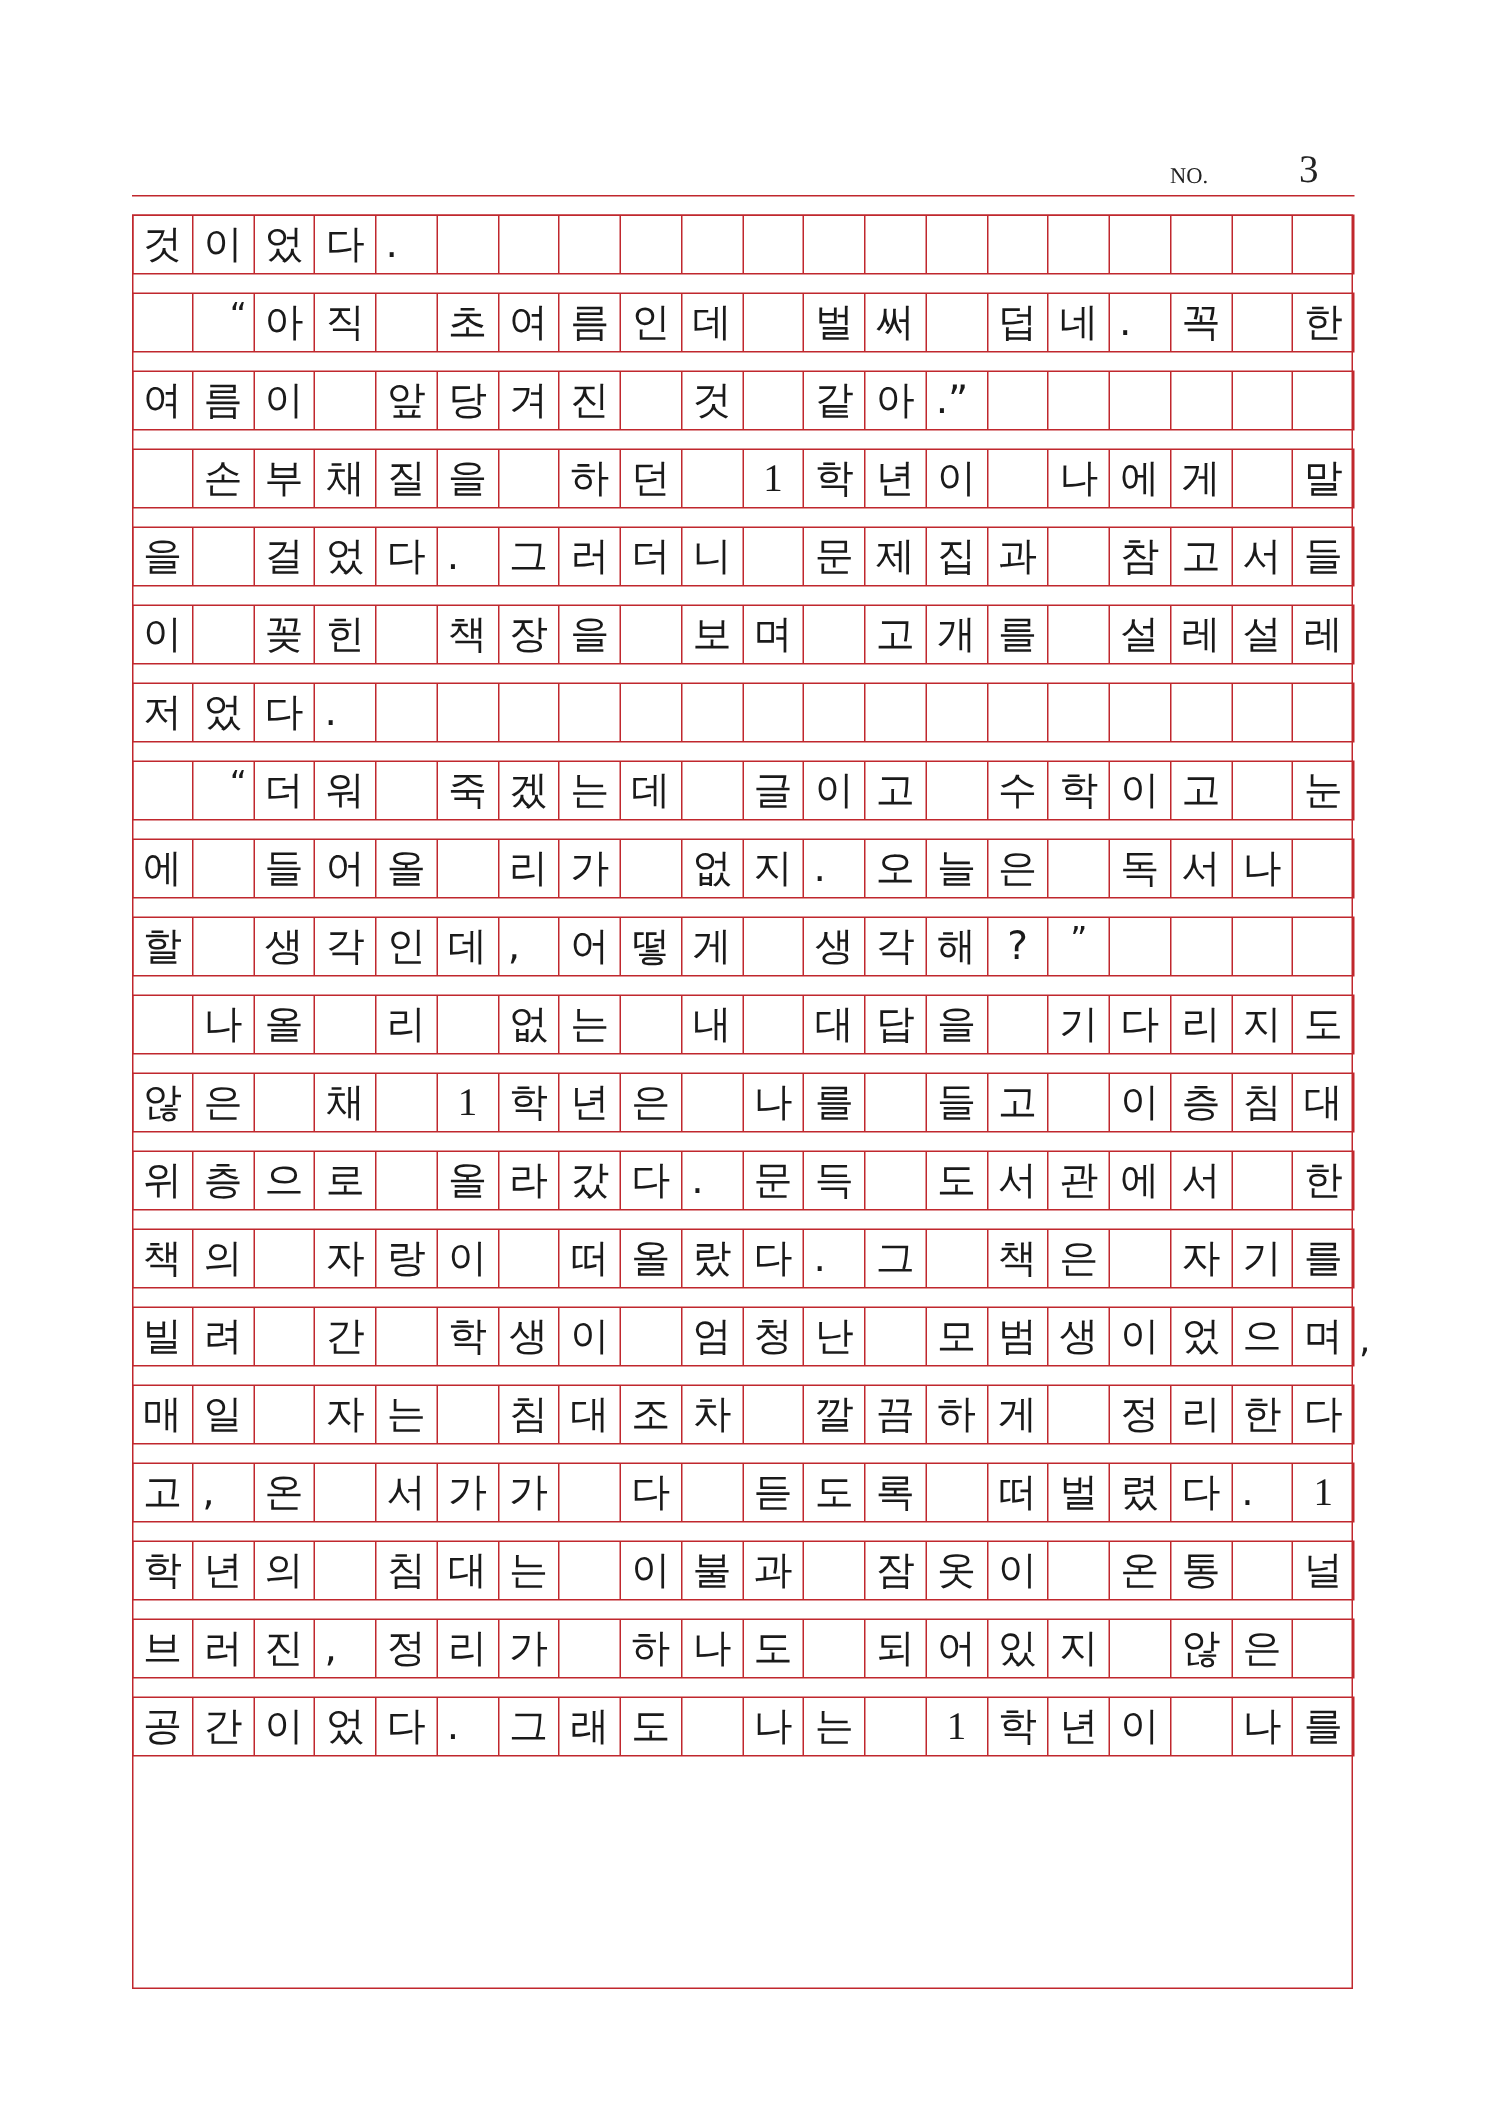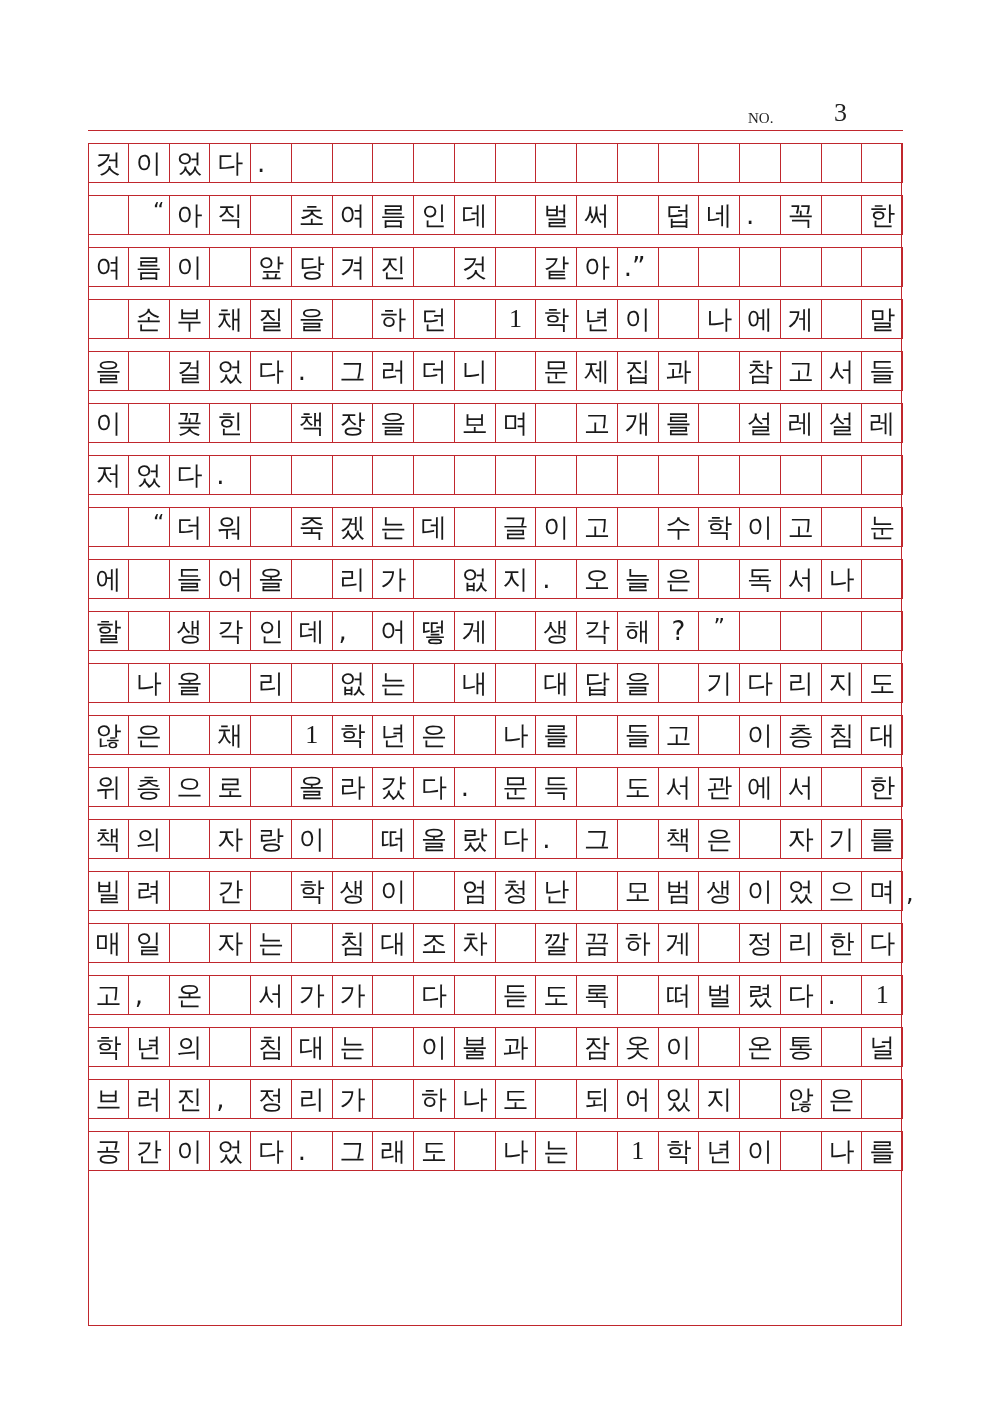--- a/index.html
+++ b/index.html
@@ -1,18 +1,18 @@
 <!DOCTYPE html>
 <html><head>
 <meta charset="utf-8">
 <style>
   html, body { margin: 0; padding: 0; background: #ffffff; }
   body { width: 992px; height: 1403px; position: relative; overflow: hidden;
          font-family: "DejaVu Serif", "Liberation Serif", serif; color: #1a1a1a; }
-  .page-no { position: absolute; top: 98px; left: 728px; width: 140px; height: 34px; }
+  .page-no { position: absolute; top: 98px; left: 760px; width: 140px; height: 34px; }
   .no-label { position: absolute; left: 20px; top: 12px; font-size: 15px;
               font-family: "Liberation Serif", serif; color: #222; }
   .no-value { position: absolute; left: 106px; top: 0px; font-size: 26px;
               font-family: "Liberation Serif", serif; color: #222; }
   .header-rule { position: absolute; left: 88px; top: 130px; width: 815px; height: 0;
                  border-top: 1.5px solid #c0272d; }
   .frame { position: absolute; left: 88px; top: 143px; width: 814px; height: 1183px;
            border: 1.5px solid #c0272d; box-sizing: border-box; }
   .row { position: absolute; left: 88px; width: 815px; height: 40px; display: flex;
          border-top: 1.5px solid #c0272d; border-bottom: 1.5px solid #c0272d; box-sizing: border-box; }

